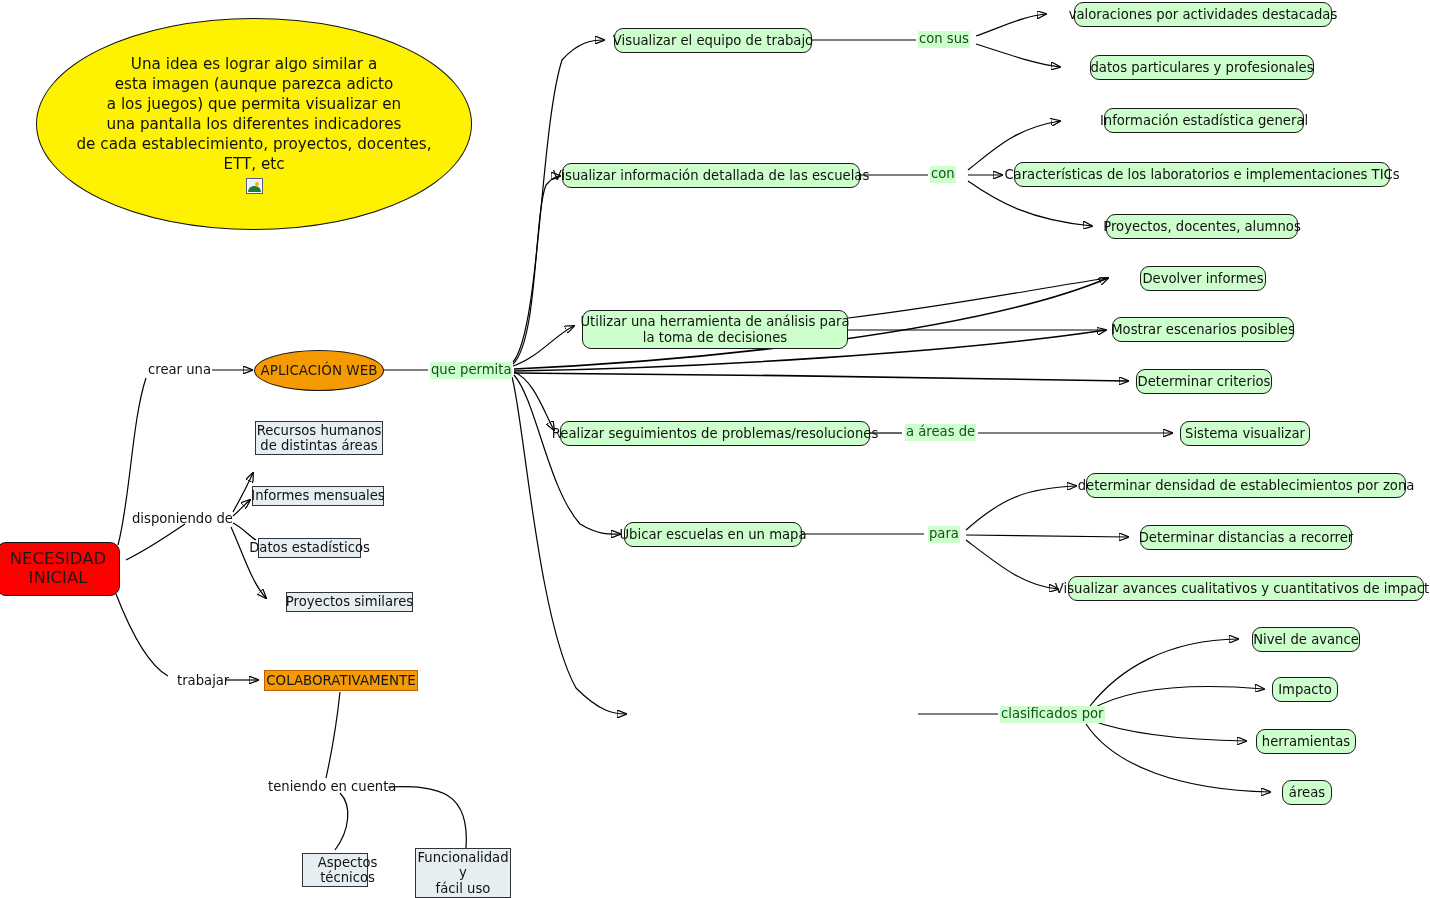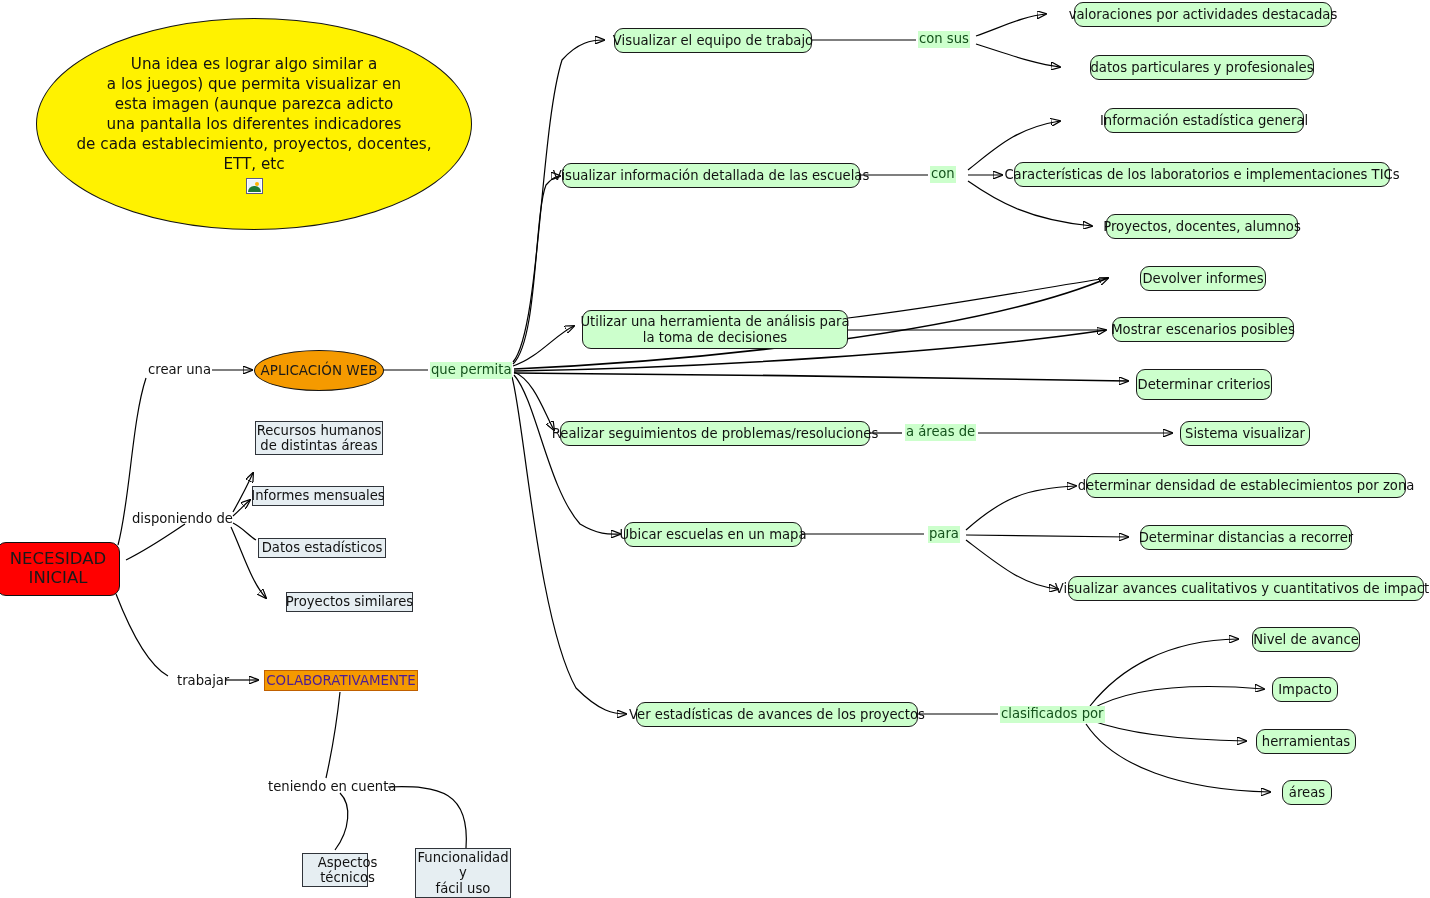--- a/index.html
+++ b/index.html
@@ -75,21 +75,21 @@
     font-size: 13.5px;
     color: #1a1a1a;
   }
 
   
   .n-orange-rect {
     background: #f59a00;
     border: 1.4px solid #c06000;
     border-radius: 0;
     font-size: 13.4px;
-    color: #4c1d95;
+    color: #0f172a;
   }
 
   
   .n-yellow-ellipse {
     background: #fff200;
     border: 1.5px solid #141414;
     border-radius: 50%;
     flex-direction: column;
     font-size: 15.2px;
     color: #111111;
@@ -201,22 +201,22 @@
 
     <path d="M918,714 L998,714"></path>
     <path d="M1090,706 C1120,668 1168,640 1238,639" marker-end="url(#ah)"></path>
     <path d="M1090,710 C1124,690 1180,682 1264,689" marker-end="url(#ah)"></path>
     <path d="M1090,720 C1128,734 1184,740 1246,741" marker-end="url(#ah)"></path>
     <path d="M1086,724 C1114,766 1180,790 1270,792" marker-end="url(#ah)"></path>
   </svg>
 
   <div class="node n-yellow-ellipse" style="left:36px; top:18px; width:436px; height:212px;">
     <span>Una idea es lograr algo similar a</span>
+    <span>esta imagen (aunque parezca adicto</span>
     <span>a los juegos) que permita visualizar en</span>
-    <span>esta imagen (aunque parezca adicto</span>
     <span>una pantalla los diferentes indicadores</span>
     <span>de cada establecimiento, proyectos, docentes,</span>
     <span>ETT, etc</span>
     <span class="note-icon"><i class="sky"></i><i class="hill"></i><i class="sun"></i></span>
   </div>
 
   <div class="node n-red" style="left:-4px; top:542px; width:124px; height:54px;">
     <span>NECESIDAD
 INICIAL</span>
   </div>
@@ -235,21 +235,21 @@
   <div class="linklabel plain" style="left:267px; top:779px;">teniendo en cuenta</div>
   <div class="linklabel" style="left:430px; top:362px;">que permita</div>
 
   <div class="node n-grey" style="left:255px; top:421px; width:128px; height:34px; flex-direction:column;text-align:center;">
     <span>Recursos humanos
 de distintas áreas</span>
   </div>
   <div class="node n-grey" style="left:252px; top:486px; width:132px; height:20px;">
     <span>Informes mensuales</span>
   </div>
-  <div class="node n-grey" style="left:258px; top:538px; width:128px; height:20px;">
+  <div class="node n-grey" style="left:258px; top:538px; width:103px; height:20px;">
     <span>Datos estadísticos</span>
   </div>
   <div class="node n-grey" style="left:286px; top:592px; width:127px; height:20px;">
     <span>Proyectos similares</span>
   </div>
 
   <div class="node n-grey" style="left:302px; top:853px; width:66px; height:34px; flex-direction:column;padding-left:32px;">
     <span>Aspectos
 técnicos</span>
   </div>
@@ -287,21 +287,21 @@
   <div class="node n-green" style="left:582px; top:310px; width:266px; height:39px; flex-direction:column;">
     <span>Utilizar una herramienta de análisis para
 la toma de decisiones</span>
   </div>
   <div class="node n-green" style="left:1140px; top:266px; width:126px; height:25px;">
     <span>Devolver informes</span>
   </div>
   <div class="node n-green" style="left:1112px; top:317px; width:182px; height:25px;">
     <span>Mostrar escenarios posibles</span>
   </div>
-  <div class="node n-green" style="left:1136px; top:369px; width:136px; height:31px;">
+  <div class="node n-green" style="left:1136px; top:369px; width:136px; height:25px;">
     <span>Determinar criterios</span>
   </div>
 
   <div class="node n-green" style="left:560px; top:421px; width:310px; height:25px;">
     <span>Realizar seguimientos de problemas/resoluciones</span>
   </div>
   <div class="linklabel" style="left:905px; top:424px;">a áreas de</div>
   <div class="node n-green" style="left:1180px; top:421px; width:130px; height:25px;">
     <span>Sistema visualizar</span>
   </div>
@@ -313,23 +313,20 @@
   <div class="node n-green" style="left:1086px; top:473px; width:320px; height:25px;">
     <span>determinar densidad de establecimientos por zona</span>
   </div>
   <div class="node n-green" style="left:1140px; top:525px; width:212px; height:25px;">
     <span>Determinar distancias a recorrer</span>
   </div>
   <div class="node n-green" style="left:1068px; top:576px; width:356px; height:25px;">
     <span>Visualizar avances cualitativos y cuantitativos de impacto</span>
   </div>
 
-  <div class="node n-green" style="left:636px; top:702px; width:282px; height:25px;">
-    <span>Ver estadísticas de avances de los proyectos</span>
-  </div>
   <div class="linklabel" style="left:1000px; top:706px;">clasificados por</div>
   <div class="node n-green" style="left:1252px; top:627px; width:108px; height:25px;">
     <span>Nivel de avance</span>
   </div>
   <div class="node n-green" style="left:1272px; top:677px; width:66px; height:25px;">
     <span>Impacto</span>
   </div>
   <div class="node n-green" style="left:1256px; top:729px; width:100px; height:25px;">
     <span>herramientas</span>
   </div>

